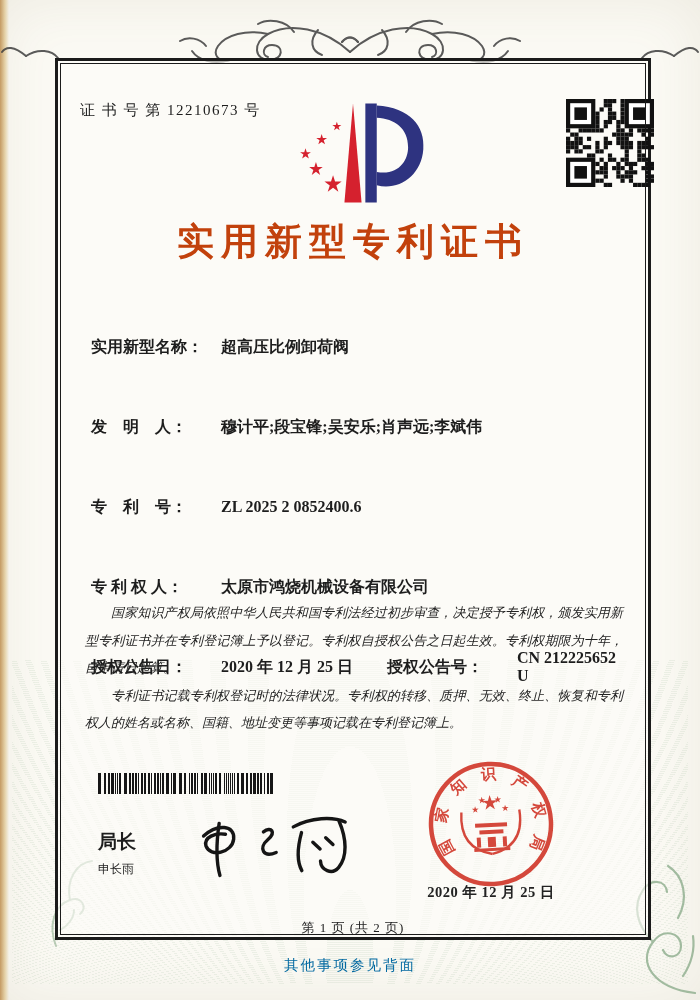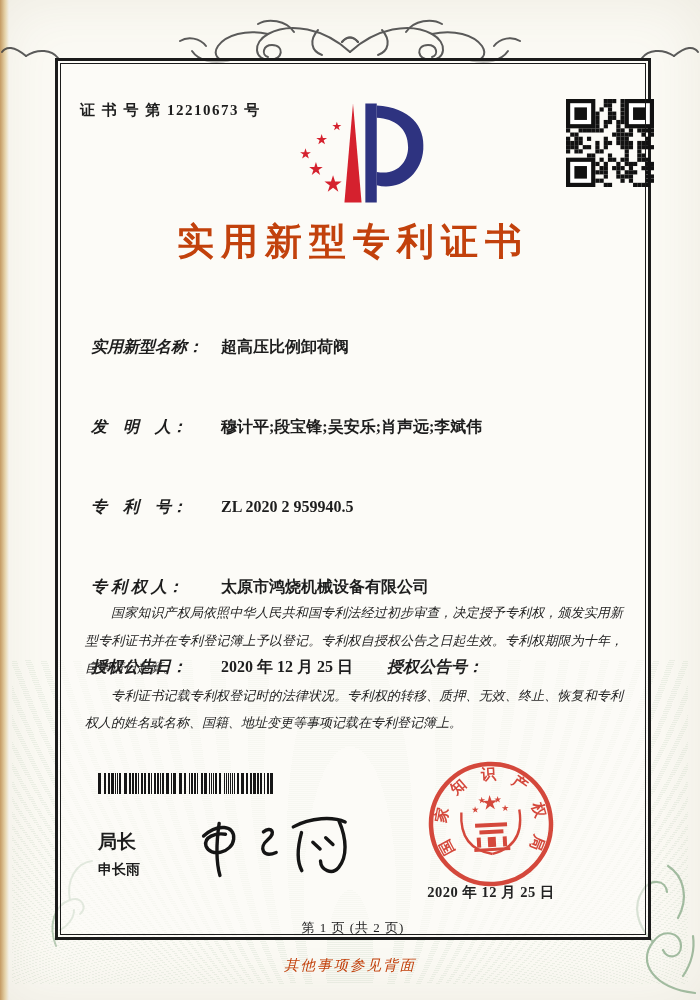--- a/index.html
+++ b/index.html
@@ -13,47 +13,47 @@
          rgba(132,168,132,.12) 0 1.5px, rgba(255,255,255,0) 1.5px 7px);}
   svg.ornament-top{position:absolute;left:0;top:10px;width:700px;height:58px;}
   svg.ornament-br{position:absolute;right:2px;bottom:2px;width:115px;height:142px;}
   svg.ornament-bl{position:absolute;left:46px;bottom:50px;width:62px;height:100px;}
 
   .frame{position:absolute;left:55px;top:58px;width:590px;height:876px;
        border:3px solid #1b1b1b;background:rgba(253,252,248,.6);}
   .frame::after{content:"";position:absolute;inset:2px;border:1px solid #1b1b1b;pointer-events:none;}
   .frame > *{position:absolute;}
 
-  .cert-no{left:22px;top:40px;font-size:15px;letter-spacing:1.5px;font-weight:700;}
+  .cert-no{left:22px;top:40px;font-size:15px;letter-spacing:1.5px;font-weight:400;}
   svg.logo{left:50%;margin-left:-76px;top:38px;width:152px;height:108px;}
   svg.qr{left:508px;top:38px;width:88px;height:88px;}
   .title{left:0;top:156px;width:100%;text-align:center;margin:0;
        font-size:37px;font-weight:bold;letter-spacing:7px;color:#c2410c;}
 
   .fields{left:33px;top:228px;width:530px;white-space:pre-wrap;}
   .frow{display:flex;height:44px;align-items:center;font-size:16px;position:relative;}
-  .flabel{width:130px;flex:none;font-weight:600;font-style:italic;}
+  .flabel{width:130px;flex:none;font-weight:600;}
   .fvalue{font-weight:600;}
   .pair2{position:absolute;left:296px;display:flex;top:0;height:44px;align-items:center;}
 
   .paras{left:27px;top:538px;width:538px;font-size:13px;line-height:27.5px;
        text-align:justify;font-style:italic;color:#222;}
   .paras p{margin:0;text-indent:2em;}
 
   svg.barcode{left:40px;top:712px;width:175px;height:21px;}
   .signer-title{left:40px;top:768px;font-size:19px;font-weight:600;}
-  .signer-name{left:40px;top:800px;font-size:14px;font-weight:700;}
+  .signer-name{left:40px;top:800px;font-size:12px;font-weight:400;}
   svg.signature{left:132px;top:748px;width:215px;height:75px;}
 
   svg.seal{left:368px;top:698px;width:130px;height:130px;transform:rotate(-3deg);opacity:.93;}
   .seal-date{left:366px;top:822px;width:134px;text-align:center;font-size:14.5px;
        font-weight:700;color:#222;letter-spacing:.5px;}
   .page-num{left:0;top:858px;width:100%;text-align:center;font-size:13px;letter-spacing:1px;}
   .footer-note{position:absolute;left:0;top:956px;width:100%;text-align:center;
-       font-size:14.5px;font-style:italic;letter-spacing:2px;color:#c2410c;}
+       font-size:14.5px;letter-spacing:2px;color:#0369a1;}
 </style>
 </head>
 <body>
 
 <div class="paper">
   <div class="edge-left"></div>
   <div class="guilloche"></div>
 
   <svg class="ornament-top" viewBox="0 0 700 58" fill="none" stroke="#3f3f3f" stroke-width="2" stroke-linecap="round" opacity="0.85">
     <g id="fl">
@@ -278,31 +278,32 @@
       <div class="frow">
         <span class="flabel">实用新型名称：</span>
         <span class="fvalue">超高压比例卸荷阀</span>
       </div>
       <div class="frow">
         <span class="flabel">发　明　人：</span>
         <span class="fvalue">穆计平;段宝锋;吴安乐;肖声远;李斌伟</span>
       </div>
       <div class="frow">
         <span class="flabel">专　利　号：</span>
-        <span class="fvalue">ZL 2020 2 959940.5</span>
+        <span class="fvalue">ZL 2025 2 0852400.6</span>
       </div>
       <div class="frow">
         <span class="flabel">专 利 权 人：</span>
         <span class="fvalue">太原市鸿烧机械设备有限公司</span>
       </div>
       <div class="frow">
         <span class="flabel">授权公告日：</span>
         <span class="fvalue">2020 年 12 月 25 日</span>
         <span class="pair2">
           <span class="flabel">授权公告号：</span>
+          <span class="fvalue">CN 212225652 U</span>
         </span>
       </div>
     </div>
 
     <div class="paras">
       <p>国家知识产权局依照中华人民共和国专利法经过初步审查，决定授予专利权，颁发实用新型专利证书并在专利登记簿上予以登记。专利权自授权公告之日起生效。专利权期限为十年，自申请日起算。</p>
       <p>专利证书记载专利权登记时的法律状况。专利权的转移、质押、无效、终止、恢复和专利权人的姓名或名称、国籍、地址变更等事项记载在专利登记簿上。</p>
     </div>
 
     <svg class="barcode" id="barcode" viewBox="0 0 175 21" preserveAspectRatio="none">

